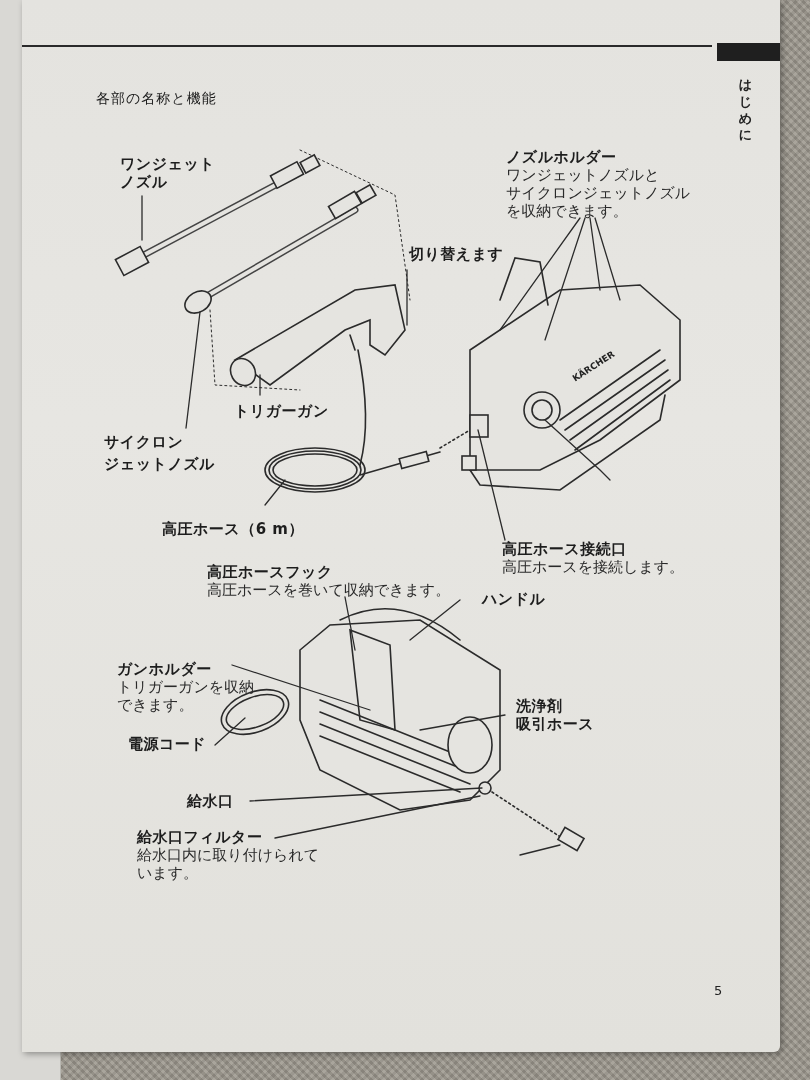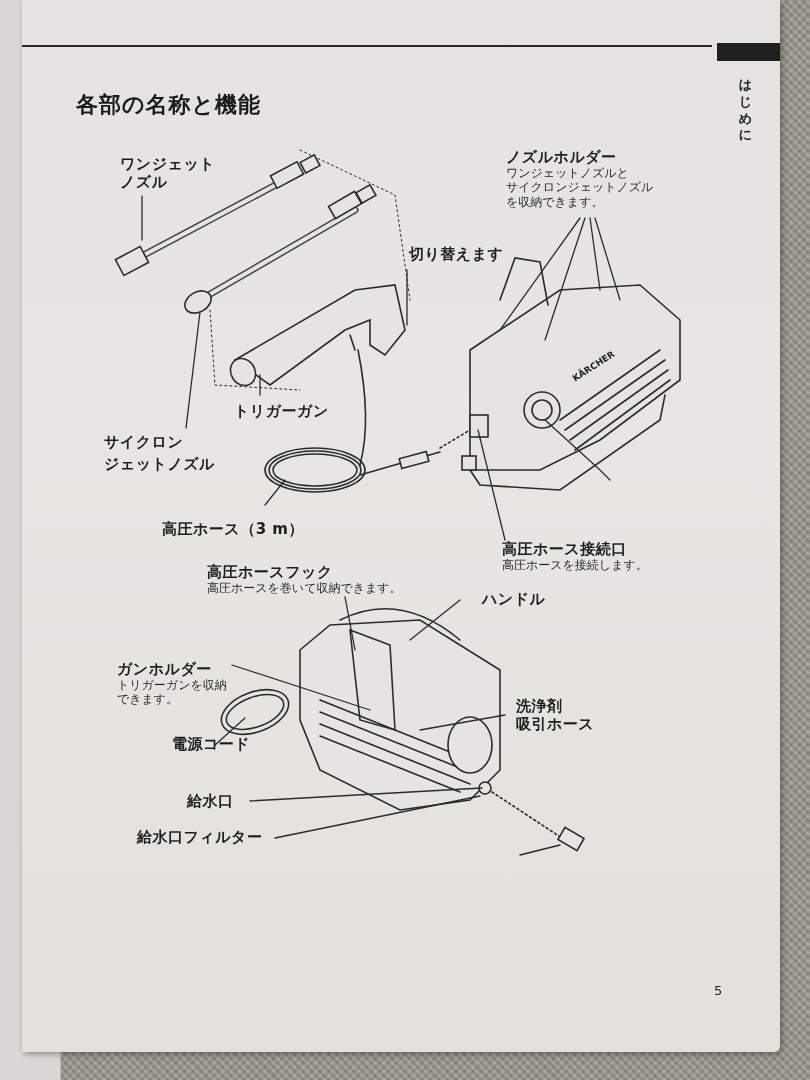--- a/index.html
+++ b/index.html
@@ -31,26 +31,26 @@
   }
   .chapter-tab {
     position:absolute; left:695px; top:43px; width:63px; height:18px; background:#1f1f1f;
   }
   .chapter-label {
     position:absolute; left:708px; top:70px; width:24px;
     writing-mode:vertical-rl; font-size:13px; font-weight:bold; color:#222;
     letter-spacing:2px;
   }
   .title {
-    position:absolute; left:54px; top:90px; font-size:22px; font-weight:bold; color:#1b1b1b;
+    position:absolute; left:74px; top:90px; font-size:14px; font-weight:normal; color:#1b1b1b;
     letter-spacing:1px;
   }
   .lbl { position:absolute; color:#1d1d1d; line-height:1.2; }
   .lbl .h { font-size:15px; font-weight:bold; display:block; letter-spacing:0.5px; }
-  .lbl .d { font-size:12px; display:block; color:#2a2a2a; }
+  .lbl .d { font-size:15px; display:block; color:#2a2a2a; }
   .page-number { position:absolute; left:692px; top:983px; font-size:13px; color:#222; }
   svg.diagram { position:absolute; left:0; top:0; }
 </style>
 </head>
 <body>
 
 <div class="carpet"></div>
 <div class="left-page"></div>
 
 <div class="page">
@@ -162,21 +162,21 @@
   <div class="lbl" style="left:212px;top:402px;">
     <span class="h">トリガーガン</span>
   </div>
 
   <div class="lbl" style="left:82px;top:432px;">
     <span class="h" style="white-space:pre-line;line-height:1.45">サイクロン
 ジェットノズル</span>
   </div>
 
   <div class="lbl" style="left:140px;top:520px;">
-    <span class="h">高圧ホース（3 m）</span>
+    <span class="h">高圧ホース（6 m）</span>
   </div>
 
 
   <div class="lbl" style="left:480px;top:540px;">
     <span class="h">高圧ホース接続口</span>
     <span class="d">高圧ホースを接続します。</span>
   </div>
 
   <div class="lbl" style="left:185px;top:563px;">
     <span class="h">高圧ホースフック</span>
@@ -191,27 +191,29 @@
     <span class="h">ガンホルダー</span>
     <span class="d" style="white-space:pre-line">トリガーガンを収納
 できます。</span>
   </div>
 
   <div class="lbl" style="left:494px;top:697px;">
     <span class="h" style="white-space:pre-line">洗浄剤
 吸引ホース</span>
   </div>
 
-  <div class="lbl" style="left:106px;top:735px;margin-left:44px;">
+  <div class="lbl" style="left:106px;top:735px;">
     <span class="h">電源コード</span>
   </div>
 
   <div class="lbl" style="left:165px;top:792px;">
     <span class="h">給水口</span>
   </div>
 
   <div class="lbl" style="left:115px;top:828px;">
     <span class="h">給水口フィルター</span>
+    <span class="d" style="white-space:pre-line">給水口内に取り付けられて
+います。</span>
   </div>
 
 
   <div class="page-number">5</div>
 </div>
 
 </body></html>

